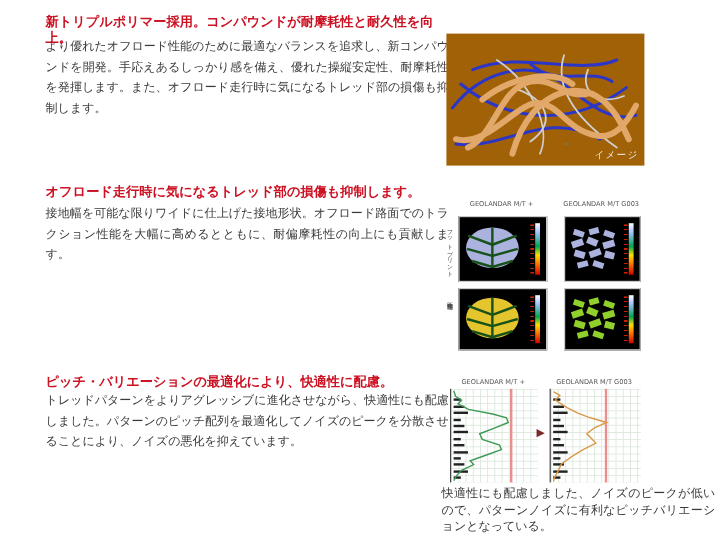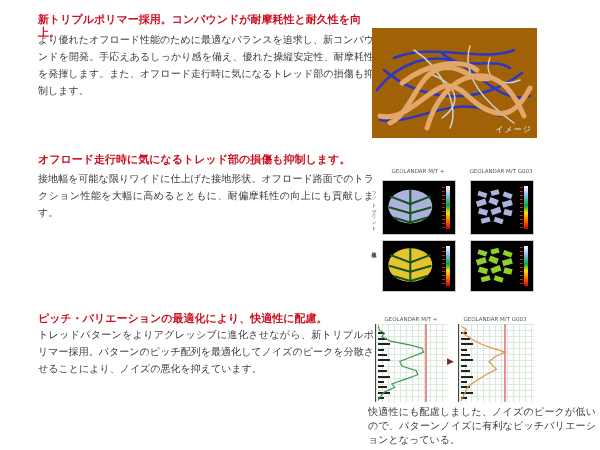--- a/index.html
+++ b/index.html
@@ -137,21 +137,21 @@
   </div>
   <div class="fp-cell" style="left:470px;top:240px;width:62px;height:50px;">
     <svg width="44" height="44" class="fp-green">
         <use href="#fp2" width="44" height="44"></use>
       </svg>
     <div class="colorbar-ticks"></div>
     <div class="colorbar"></div>
   </div>
 
   <div class="heading" style="top:312px;">ピッチ・バリエーションの最適化により、快適性に配慮。</div>
-  <div class="body-text" style="top:326px;">トレッドパターンをよりアグレッシブに進化させながら、新トリプルポリマー採用。パターンのピッチ配列を最適化してノイズのピークを分散させることにより、ノイズの悪化を抑えています。</div>
+  <div class="body-text" style="top:326px;">トレッドパターンをよりアグレッシブに進化させながら、快適性にも配慮しました。パターンのピッチ配列を最適化してノイズのピークを分散させることにより、ノイズの悪化を抑えています。</div>
 
   <div class="chart-header" style="left:356px;">GEOLANDAR M/T +</div>
   <div class="chart-header" style="left:440px;">GEOLANDAR M/T G003</div>
 
   <div class="chart-panel" style="left:375px;width:72px;">
     <div class="ticks">
         <div class="tick" style="width: 6px;"></div>
         <div class="tick" style="width: 9px;"></div>
         <div class="tick" style="width: 12px;"></div>
         <div class="tick" style="width: 6px;"></div>

